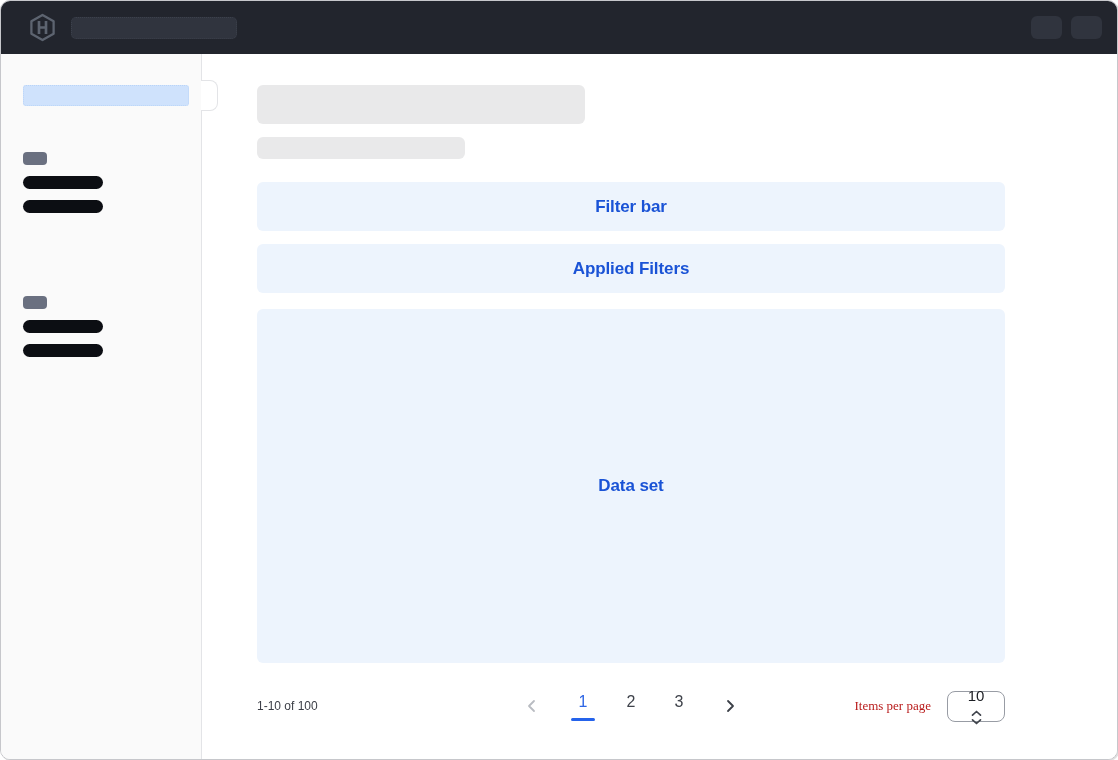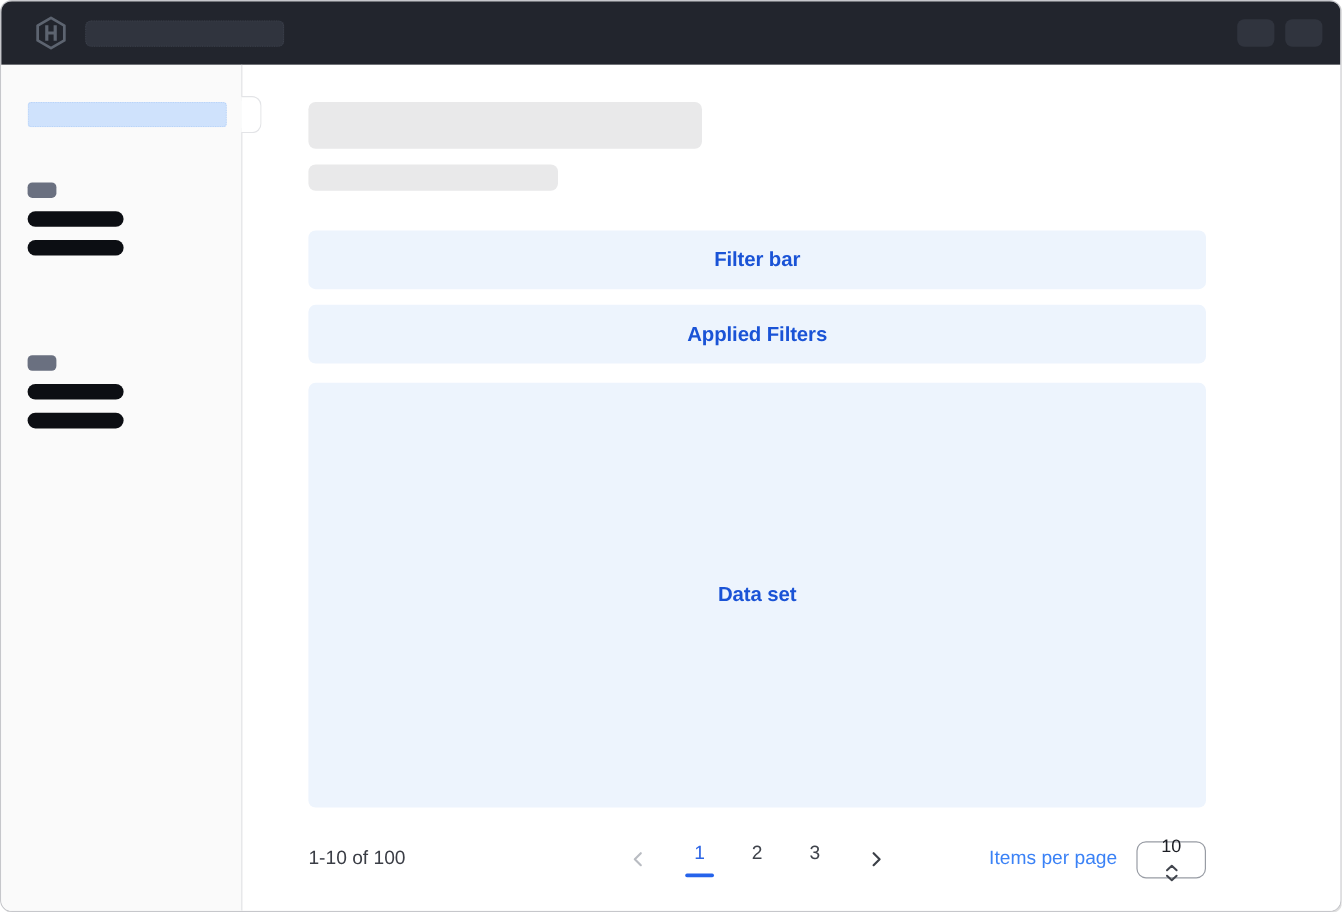--- a/index.html
+++ b/index.html
@@ -77,50 +77,50 @@
   .sk-title{width:328px;height:39px;border-radius:6px;background:var(--skeleton-gray);}
   .sk-subtitle{width:208px;height:22px;border-radius:6px;background:var(--skeleton-gray);margin-top:13px;}
 
   .panel{
     width:748px;border-radius:6px;background:var(--panel-blue);
     display:flex;align-items:center;justify-content:center;
   }
   .panel-label{
     color:var(--accent-blue);font-weight:700;font-size:17px;letter-spacing:-0.1px;
   }
-  .panel-filter{height:49px;margin-top:33px;}
+  .panel-filter{height:49px;margin-top:23px;}
   .panel-applied{height:49px;margin-top:13px;align-items:center;}
   .panel-dataset{height:354px;margin-top:16px;}
 
   
   .pagination-row{
     width:748px;margin-top:12px;height:62px;
     display:grid;grid-template-columns:1fr auto 1fr;align-items:center;
   }
-  .page-summary{font-size:16px;color:var(--text-dark);justify-self:start;}
+  .page-summary{font-size:12px;color:var(--text-dark);justify-self:start;}
   .pager{display:flex;align-items:center;justify-self:center;}
   .pager-chevron{
     width:20px;height:20px;display:flex;align-items:center;justify-content:center;
     cursor:pointer;background:none;border:none;padding:0;
   }
   .pager-chevron svg{width:16px;height:16px;display:block;}
   .chev-prev{color:#b9bcc2;margin-right:17px;}
   .chev-next{color:#3c4048;margin-left:17px;}
   .page-btn{
     display:flex;flex-direction:column;align-items:center;
     background:none;border:none;cursor:pointer;padding:0 8px;margin:0 4px;
     font-family:inherit;
   }
   .page-num{font-size:16px;color:#3f434b;line-height:20px;}
   .page-underline{width:24px;height:3px;border-radius:2px;background:transparent;margin-top:6px;}
   .page-btn.current .page-num{color:var(--link-blue);}
   .page-btn.current .page-underline{background:#2563eb;}
 
   .per-page{display:flex;align-items:center;justify-self:end;}
-  .per-page-label{font-size:16px;color:#3b82f6;margin-right:16px;}
+  .per-page-label{font-size:13px;color:#b91c1c;margin-right:16px;font-family:Liberation Serif, serif;}
   .per-page-select{
     width:58px;height:31px;border:1px solid #989ca4;border-radius:8px;background:#fff;
     display:flex;align-items:center;justify-content:center;gap:6px;cursor:pointer;flex-direction:column;
   }
   .per-page-value{font-size:15px;color:#1b1d23;}
   .caret-sort{width:13px;height:15px;color:#41454d;}
   .caret-sort svg{width:100%;height:100%;display:block;}
 </style>
 </head>
 <body>

